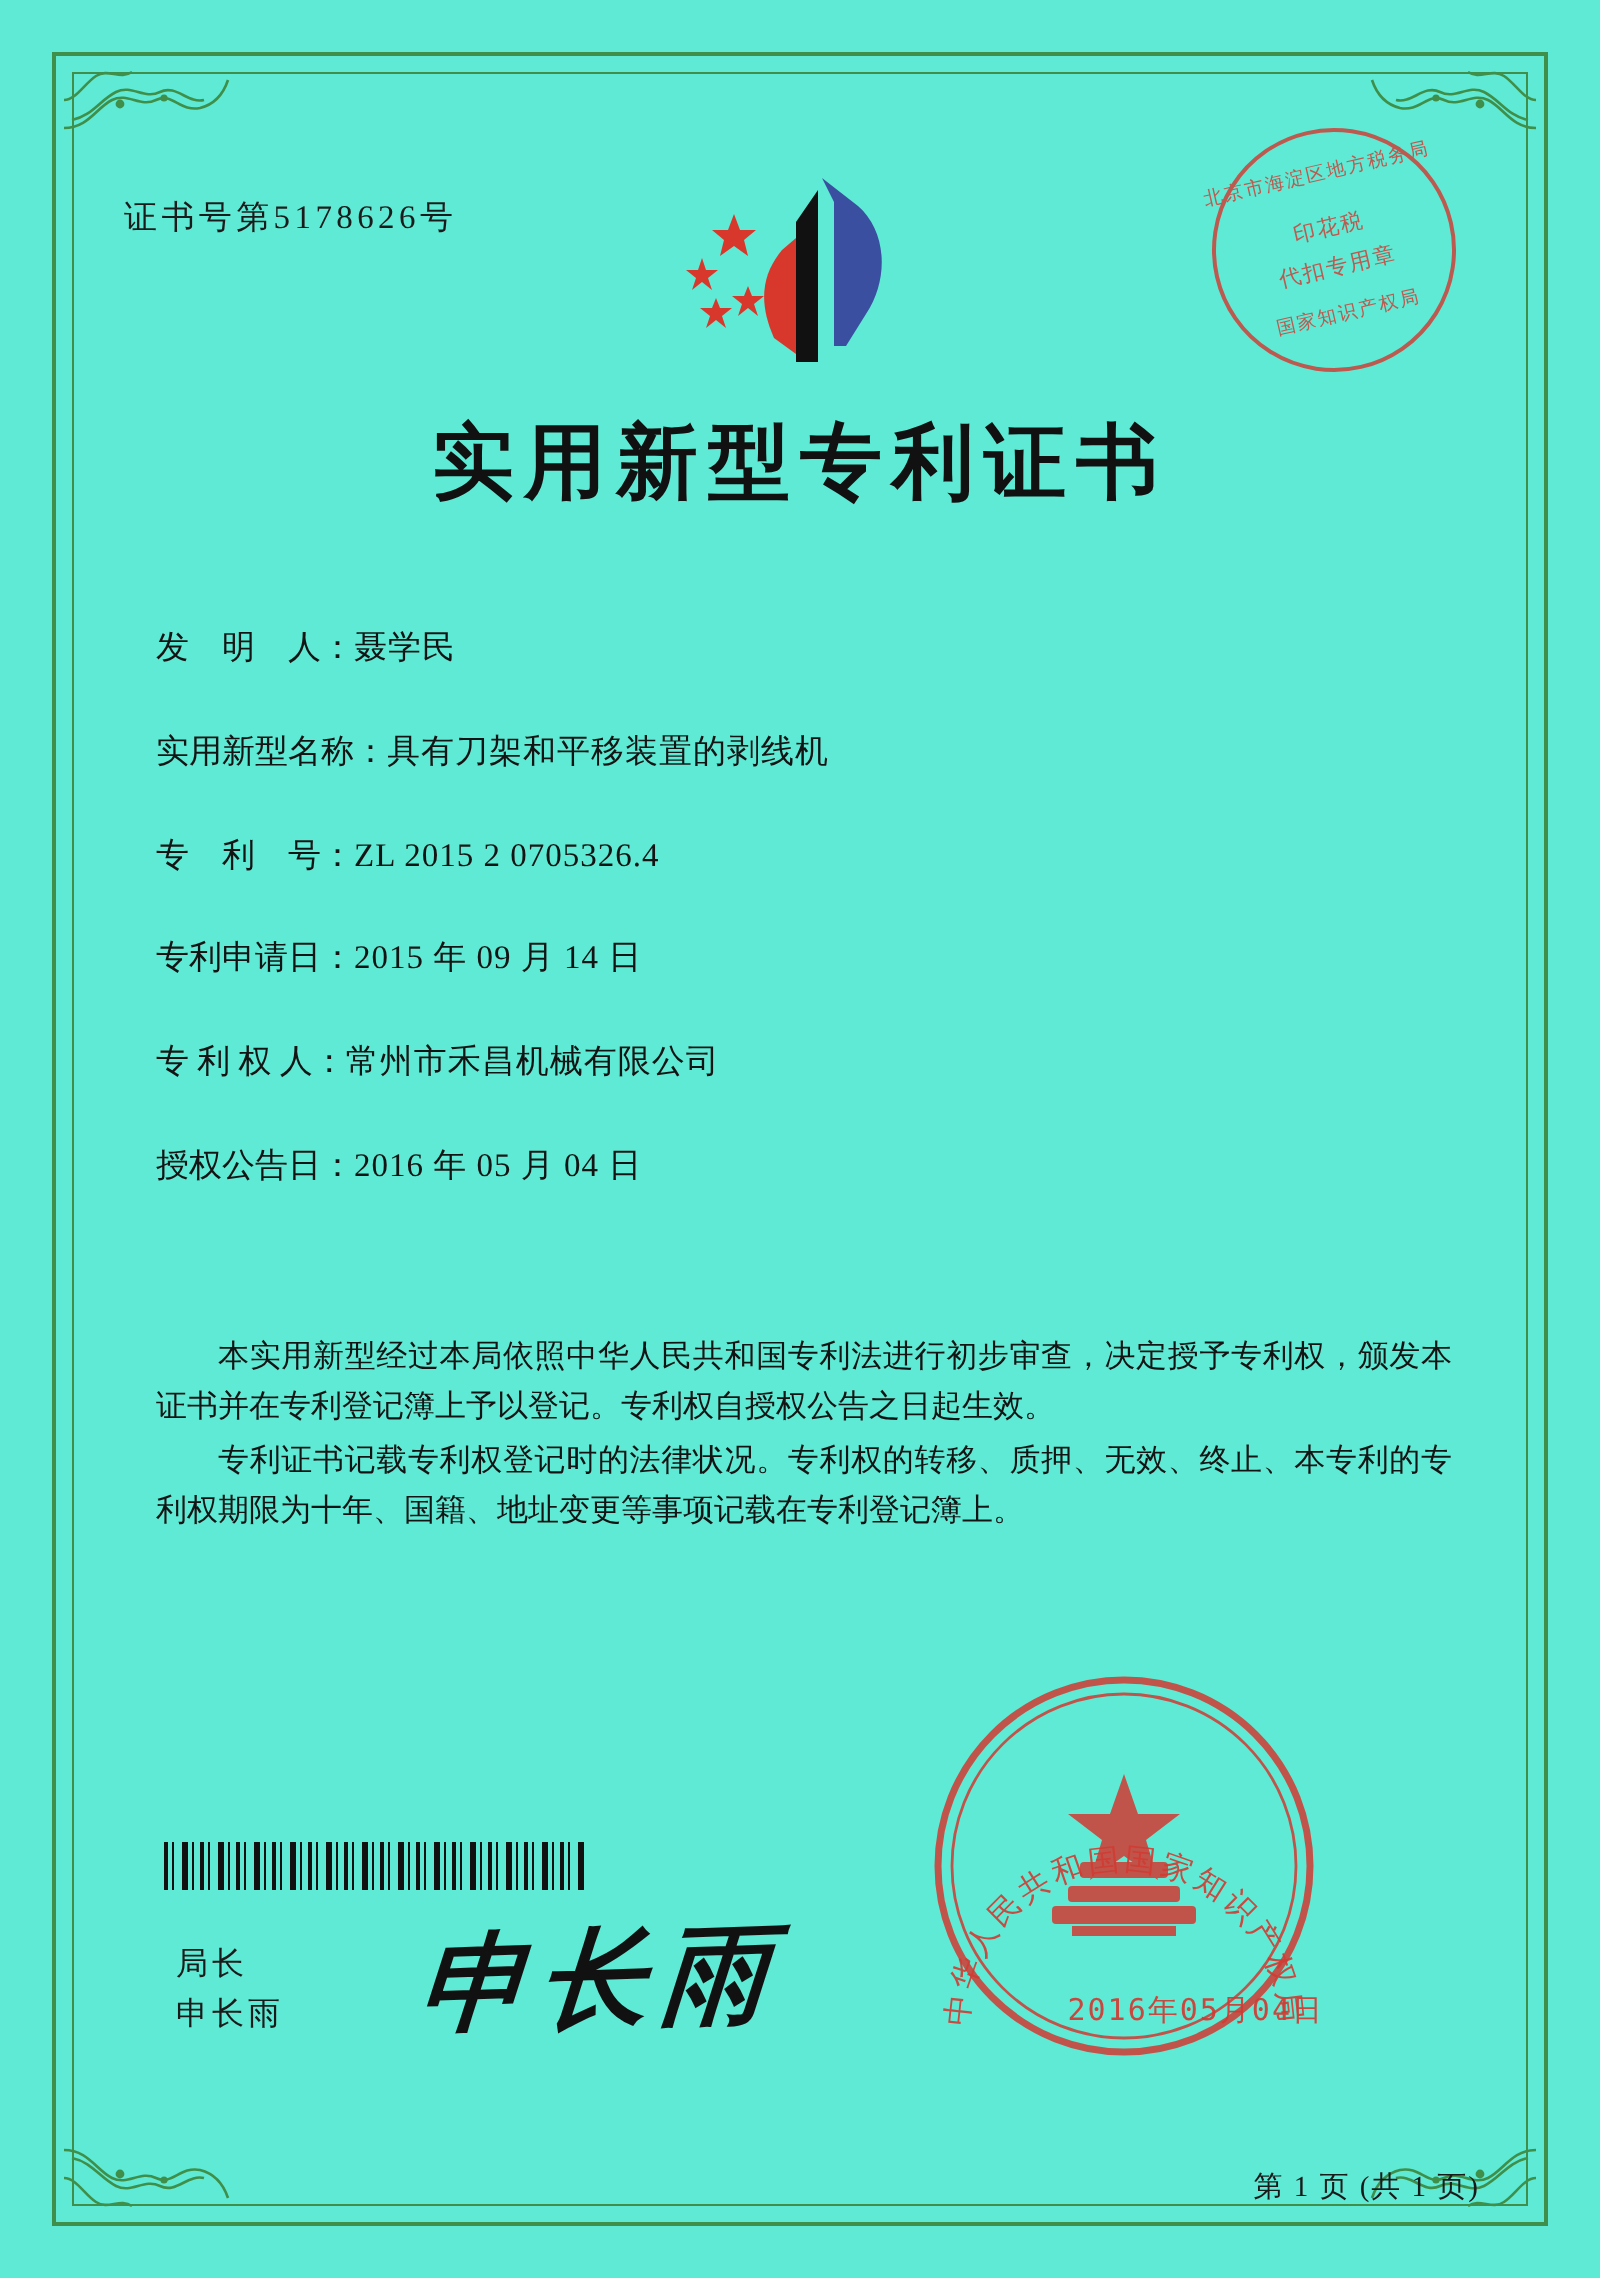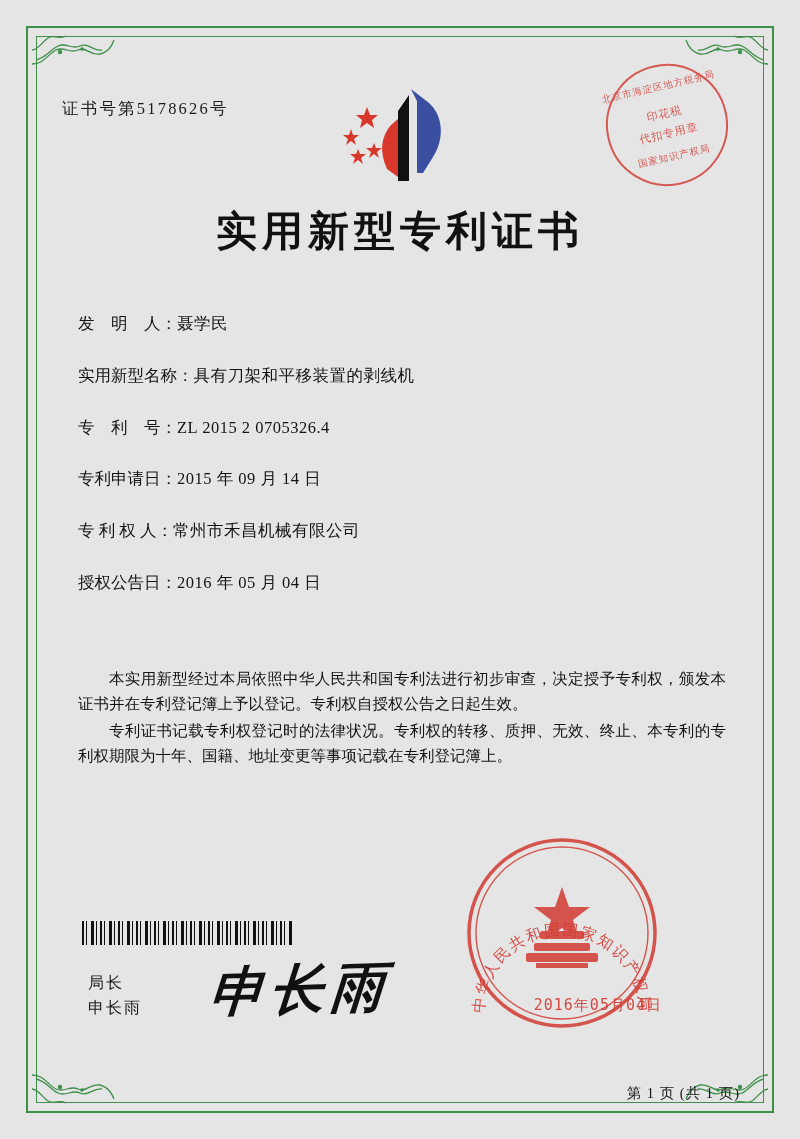--- a/index.html
+++ b/index.html
@@ -13,21 +13,21 @@
     font-family: "Liberation Serif", "DejaVu Serif", serif;
     color: #1a1a1a;
     position: relative;
     overflow: hidden;
   }
 
   
   .page {
     position: absolute;
     inset: 0;
-    background: #e5e5e5;
+    background: #5eead4;
   }
   .border-outer {
     position: absolute;
     left: 26px; top: 26px; right: 26px; bottom: 26px;
     border: 2px solid #3f8f4a;
     box-sizing: border-box;
   }
   .border-inner {
     position: absolute;
     left: 36px; top: 36px; right: 36px; bottom: 36px;

